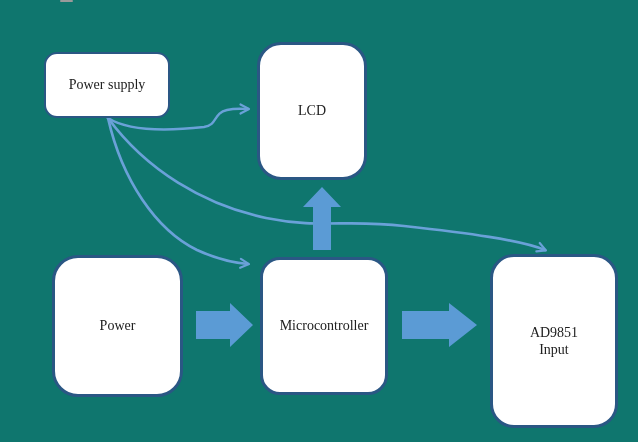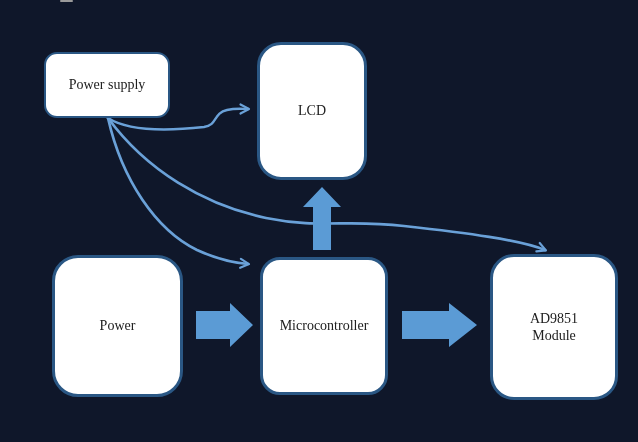--- a/index.html
+++ b/index.html
@@ -1,20 +1,20 @@
 <!DOCTYPE html>
 <html><head>
 <meta charset="utf-8">
 <style>
   html, body { margin: 0; padding: 0; background: #ffffff; }
   #stage {
     position: relative;
     width: 638px;
     height: 442px;
-    background: #0f172a;
+    background: #0f766e;
     overflow: hidden;
     font-family: "Liberation Serif", "DejaVu Serif", serif;
   }
   #connector-layer {
     position: absolute;
     left: 0; top: 0;
     width: 638px; height: 442px;
   }
   .block {
     position: absolute;
@@ -40,21 +40,21 @@
   }
   .block-input {
     left: 52px; top: 255px; width: 131px; height: 142px;
     border-radius: 26px;
   }
   .block-microcontroller {
     left: 260px; top: 257px; width: 128px; height: 138px;
     border-radius: 20px;
   }
   .block-ad9851 {
-    left: 490px; top: 254px; width: 128px; height: 146px;
+    left: 490px; top: 254px; width: 128px; height: 174px;
     border-radius: 24px;
   }
   .label-stack { display: flex; flex-direction: column; }
   .top-smudge {
     position: absolute;
     left: 60px; top: 0px; width: 13px; height: 2px;
     background: #9a9a9a;
     border-radius: 1px;
   }
 </style>
@@ -97,17 +97,17 @@
     <span>Power</span>
   </div>
 
   <div class="block block-microcontroller">
     <span>Microcontroller</span>
   </div>
 
   <div class="block block-ad9851">
     <span class="label-stack">
       <span>AD9851</span>
-      <span>Module</span>
+      <span>Input</span>
     </span>
   </div>
 
 </div>
 
 </body></html>

